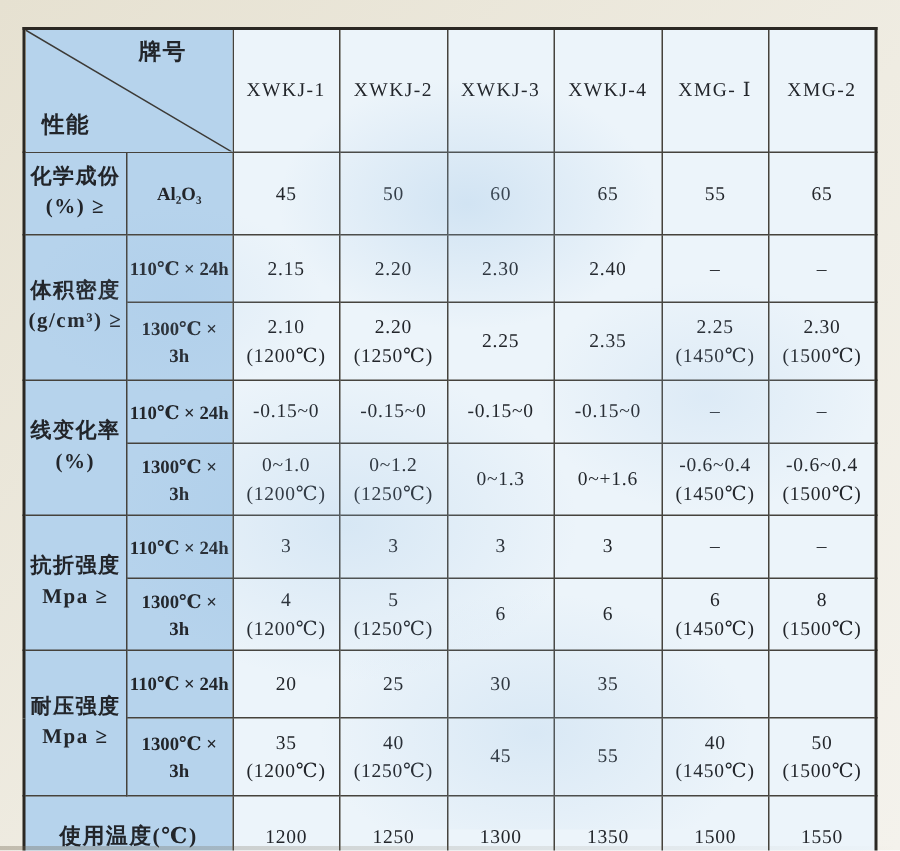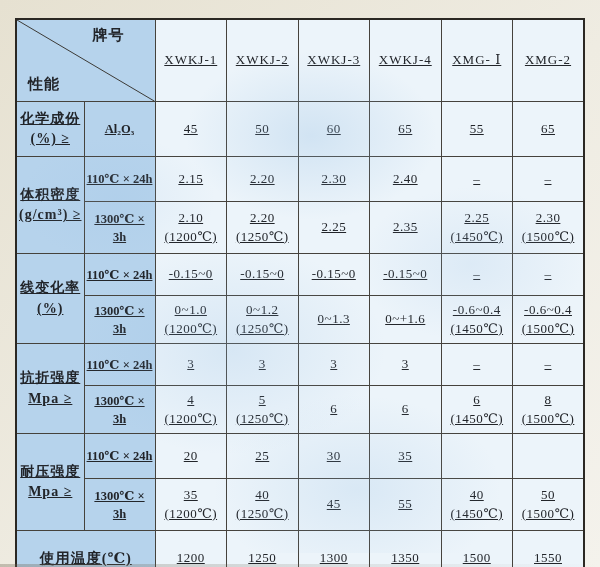--- a/index.html
+++ b/index.html
@@ -8,21 +8,21 @@
     --ink:#22252a;
   }
   *{margin:0;padding:0;box-sizing:border-box;}
   html,body{width:600px;height:567px;overflow:hidden;}
   body{
     font-family:"Liberation Serif","DejaVu Serif",serif;
     background:linear-gradient(135deg,var(--paper-a) 0%,var(--paper-b) 55%,var(--paper-c) 100%);
     position:relative;
     color:var(--ink);
   }
-  .sheet{position:absolute;left:15px;top:18px;width:570px;height:535px;text-decoration:underline;}
+  .sheet{position:absolute;left:15px;top:18px;width:570px;height:535px;}
   table{
     width:570px;height:535px;
     border-collapse:collapse;table-layout:fixed;
     border:2px solid var(--outer);
   }
   td{
     border:1px solid var(--grid);
     text-align:center;vertical-align:middle;
     padding:1px 2px;
     white-space:pre-line;

